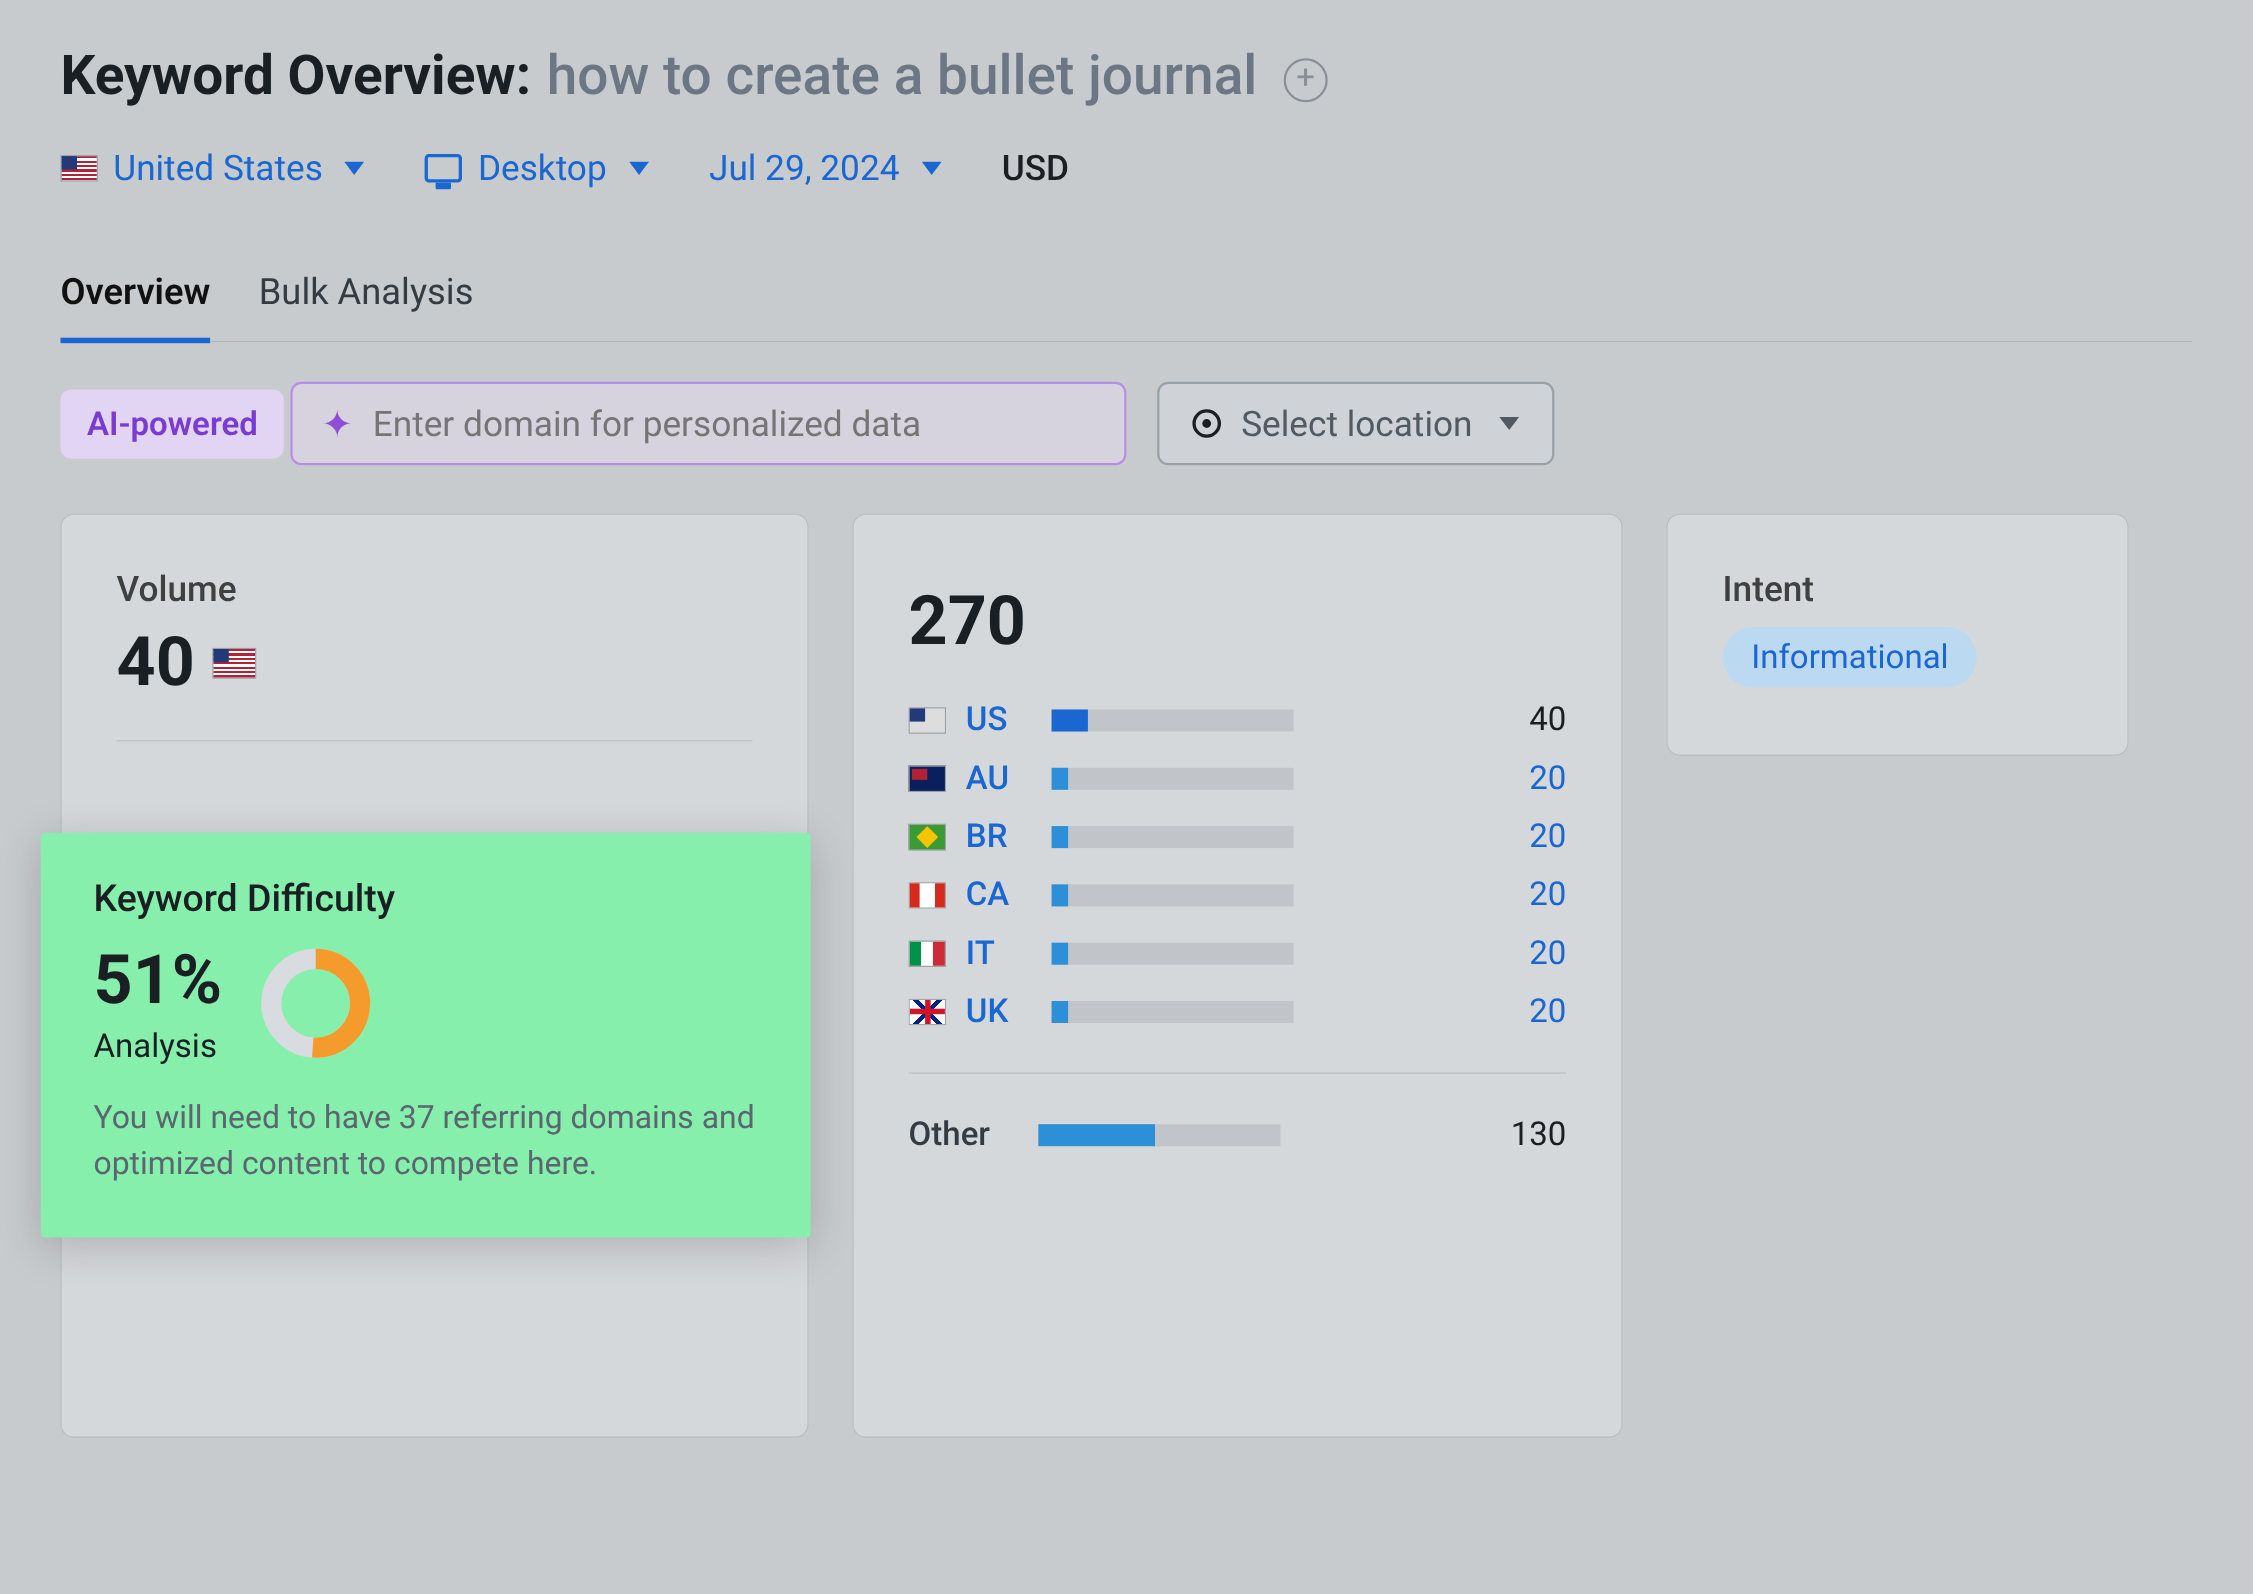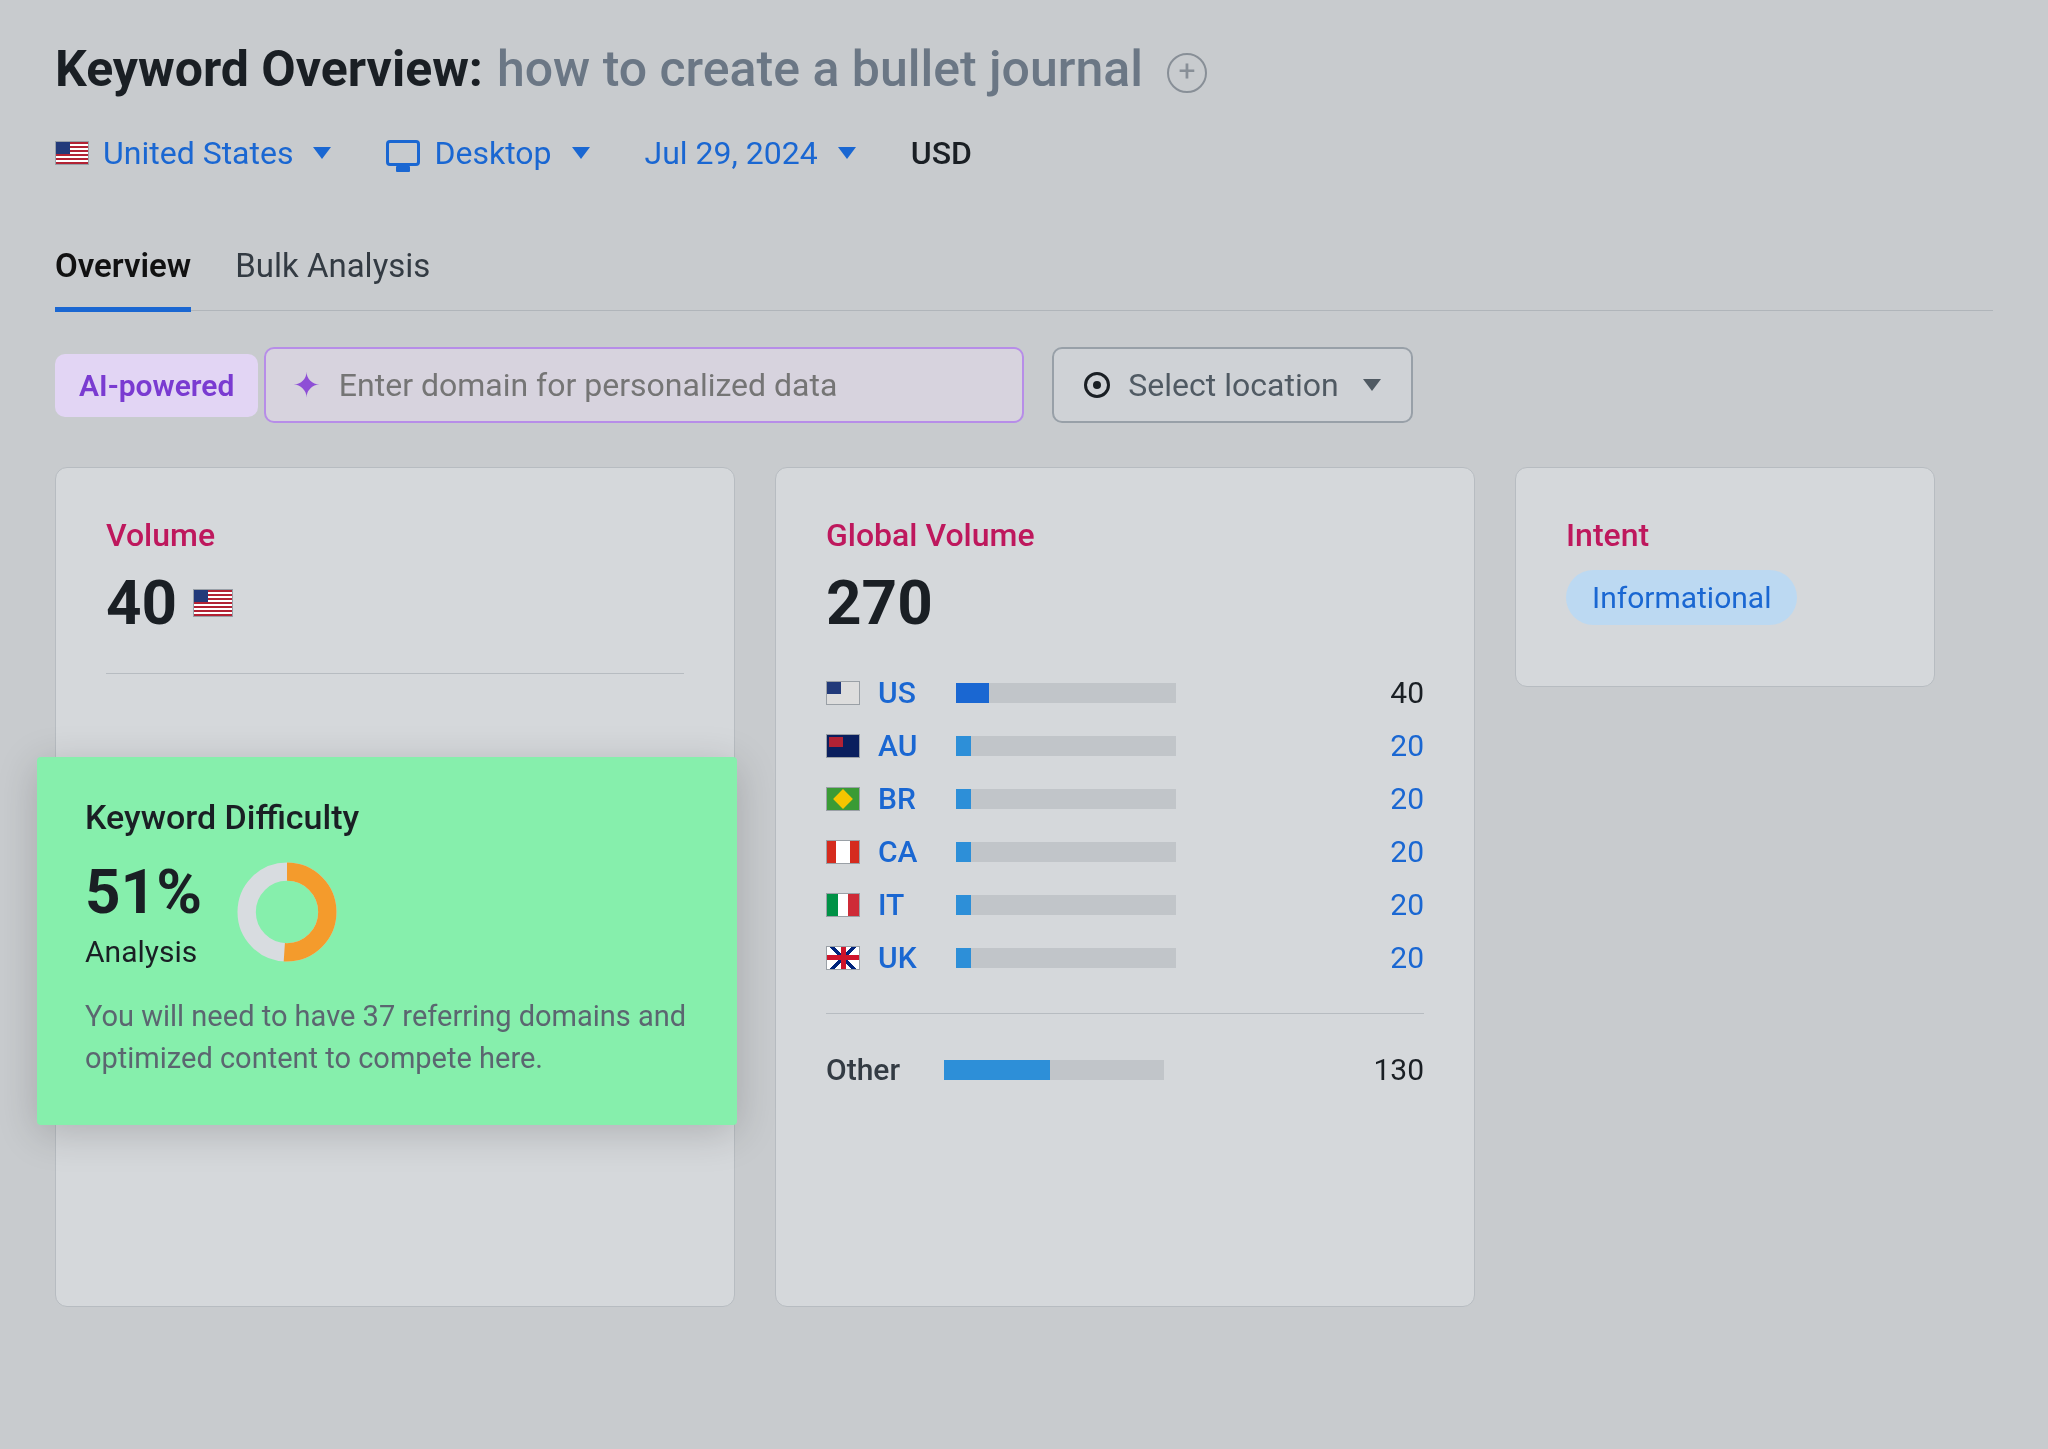--- a/index.html
+++ b/index.html
@@ -86,21 +86,21 @@
   }
 
   
   .cards { display:flex; gap:40px; margin-top:44px; }
   .card {
     background:#d5d8db;
     border:1.5px solid #b7bcc1;
     border-radius:12px;
     padding:48px 50px 40px 50px;
   }
-  .card-title { font-size:32px; color:#be185d; font-weight:500; }
+  .card-title { font-size:32px; color:#404040; font-weight:500; }
   .card-big { font-size:62px; font-weight:700; color:#1a1f24; margin-top:12px; display:flex; align-items:center; gap:16px; }
 
   .col1 { width:680px; position:relative; }
   .col2 { width:700px; }
   .col3 { width:420px; display:flex; flex-direction:column; gap:40px; }
 
   
   .hr { border:none; border-top:1.5px solid #b7bcc1; margin-top:34px; }
   .hr2 { border:none; border-top:1.5px solid #b7bcc1; margin:20px 0; }
 
@@ -241,21 +241,20 @@
             <circle class="donut-bg" cx="60" cy="60" r="44"></circle>
             <circle class="donut-fg" cx="60" cy="60" r="44" stroke-dasharray="140.9946782931099 276.46015351590177" transform="rotate(-90 60 60)"></circle>
           </svg>
         </div>
         <div class="kd-desc">You will need to have 37 referring domains and optimized content to compete here.</div>
       </div>
     </div>
 
     <div class="col2">
       <div class="card">
-        <div class="card-title">Global Volume</div>
         <div class="card-big">270</div>
         <div class="gv-list">
             <div class="gv-row">
               <span class="gv-flag flag-us"></span>
               <span class="gv-code">US</span>
               <span class="gv-bar">
                 <span class="gv-bar-fill dark" style="width:15%"></span>
               </span>
               <span class="gv-val ">40</span>
             </div>

